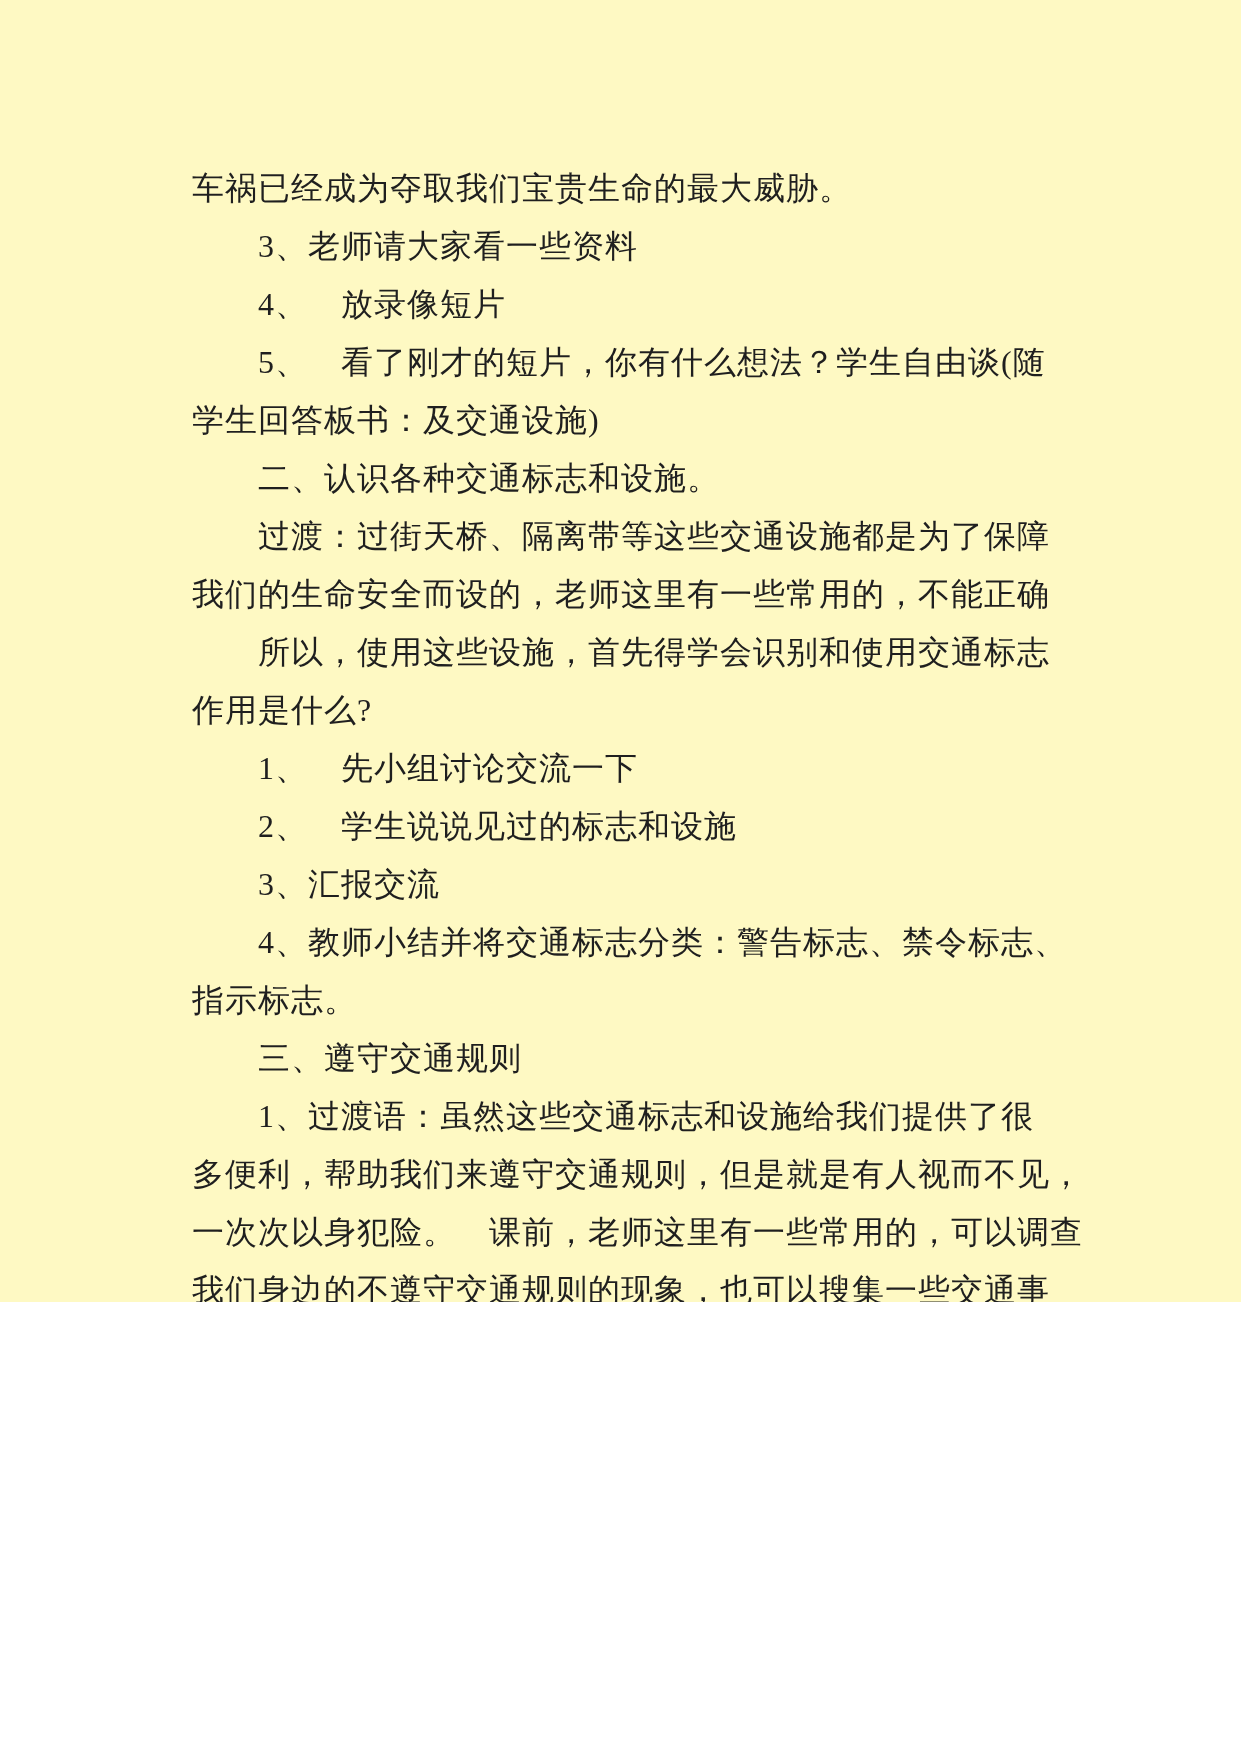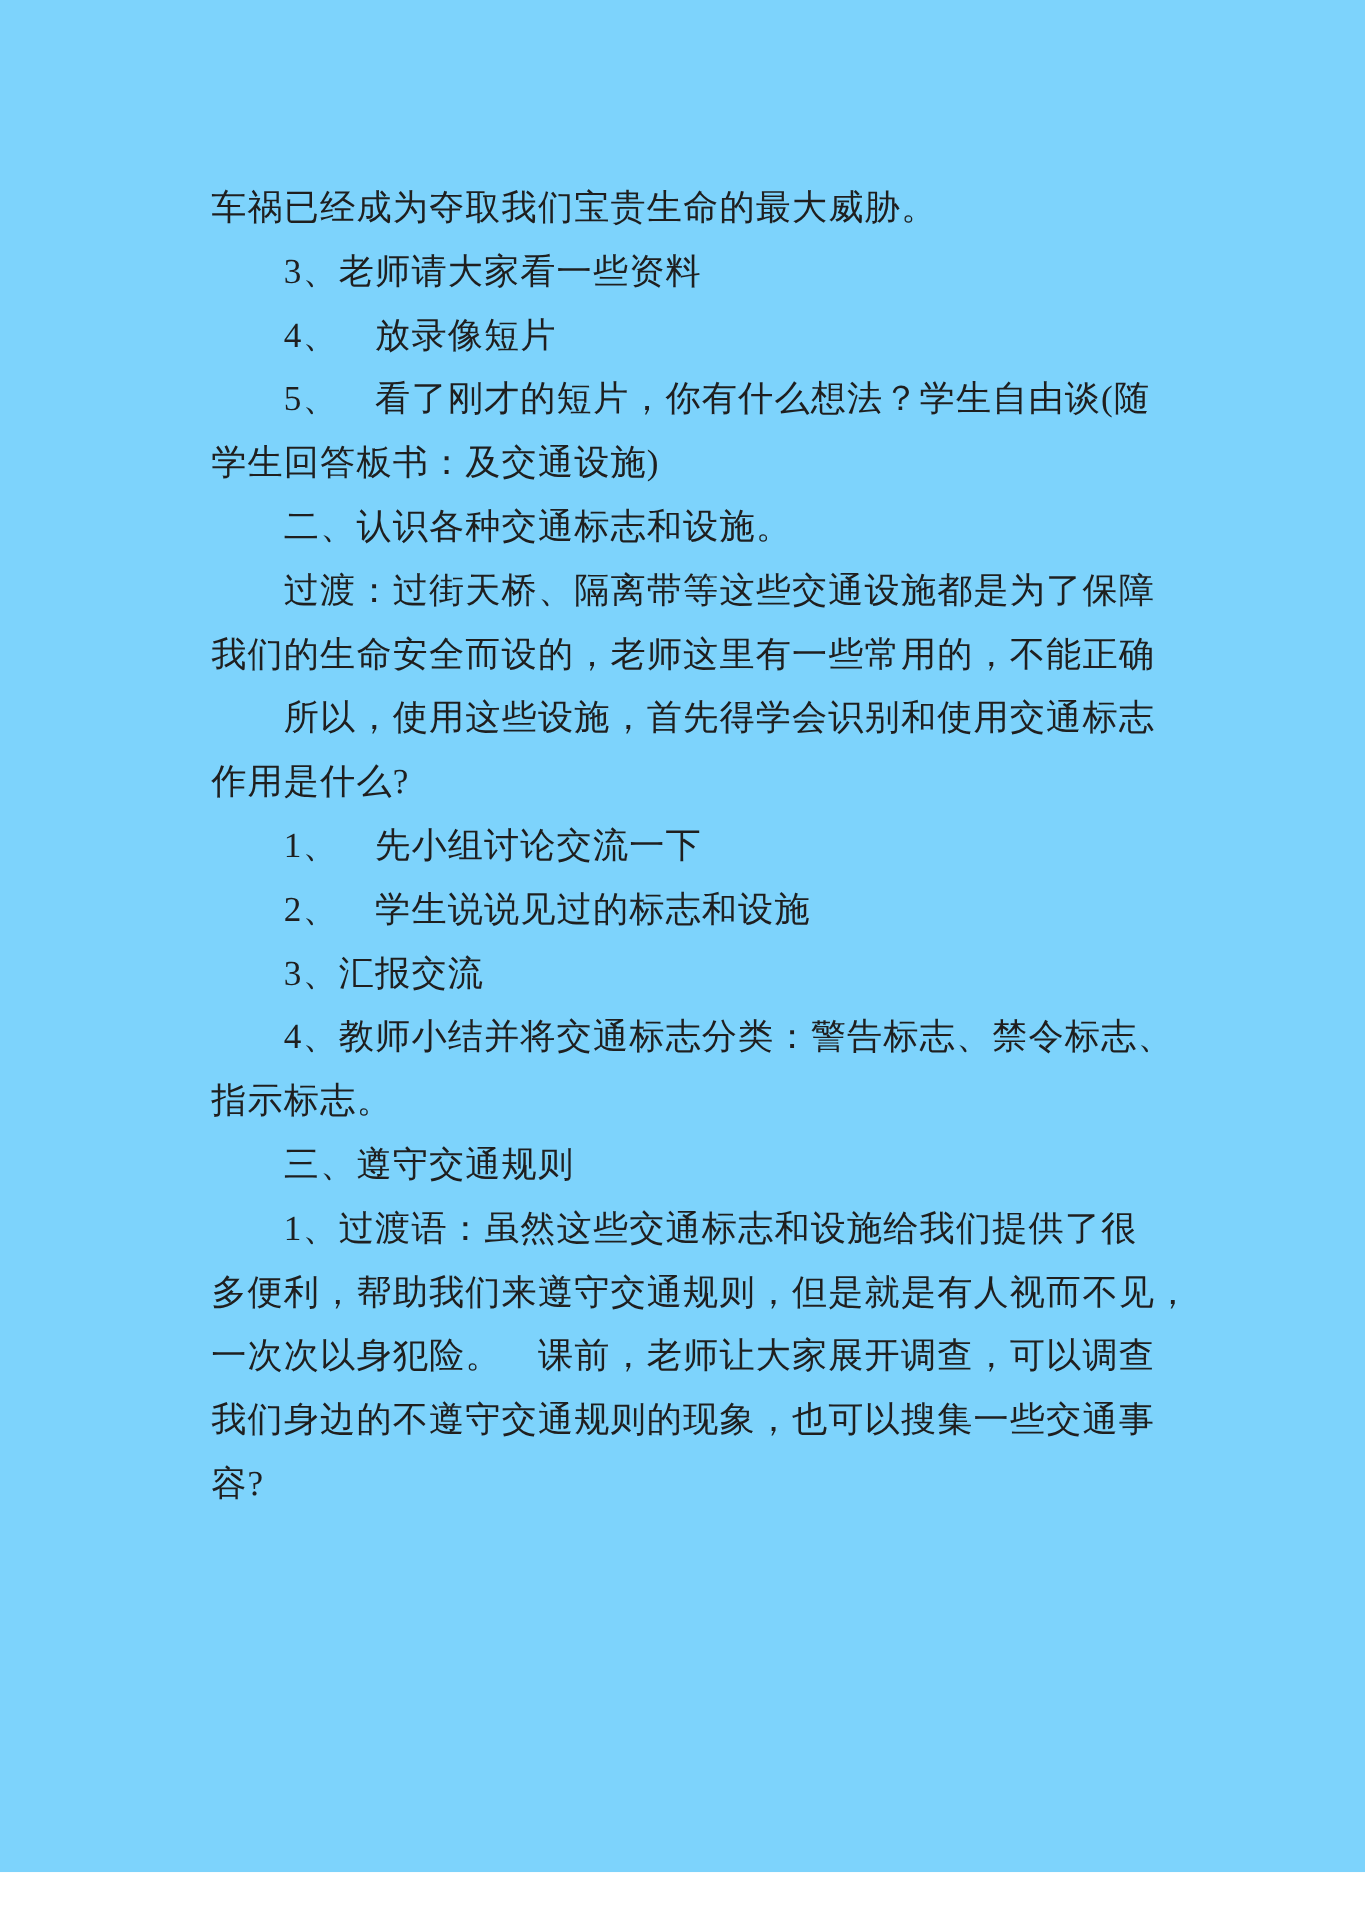--- a/index.html
+++ b/index.html
@@ -3,22 +3,22 @@
 <meta charset="utf-8">
 <style>
   html, body {
     margin: 0;
     padding: 0;
     background: #ffffff;
   }
   .page {
     position: relative;
     width: 1241px;
-    height: 1702px;
-    background: #7dd3fc;
+    height: 1302px;
+    background: #fef9c3;
     overflow: hidden;
     font-family: "Liberation Serif", "DejaVu Serif", serif;
   }
   .content {
     position: absolute;
     left: 192px;
     top: 159px;
     width: 860px;
   }
   .line {
@@ -50,17 +50,17 @@
       <div class="line indent">所以，使用这些设施，首先得学会识别和使用交通标志</div>
       <div class="line">作用是什么?</div>
       <div class="line indent">1、　先小组讨论交流一下</div>
       <div class="line indent">2、　学生说说见过的标志和设施</div>
       <div class="line indent">3、汇报交流</div>
       <div class="line indent">4、教师小结并将交通标志分类：警告标志、禁令标志、</div>
       <div class="line">指示标志。</div>
       <div class="line indent">三、遵守交通规则</div>
       <div class="line indent">1、过渡语：虽然这些交通标志和设施给我们提供了很</div>
       <div class="line">多便利，帮助我们来遵守交通规则，但是就是有人视而不见，</div>
-      <div class="line">一次次以身犯险。　课前，老师让大家展开调查，可以调查</div>
+      <div class="line">一次次以身犯险。　课前，老师这里有一些常用的，可以调查</div>
       <div class="line">我们身边的不遵守交通规则的现象，也可以搜集一些交通事</div>
       <div class="line">容?</div>
     </main>
 </div>
 
 </body></html>

